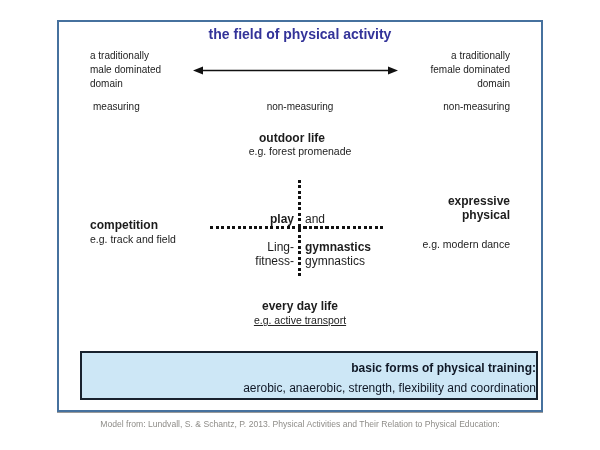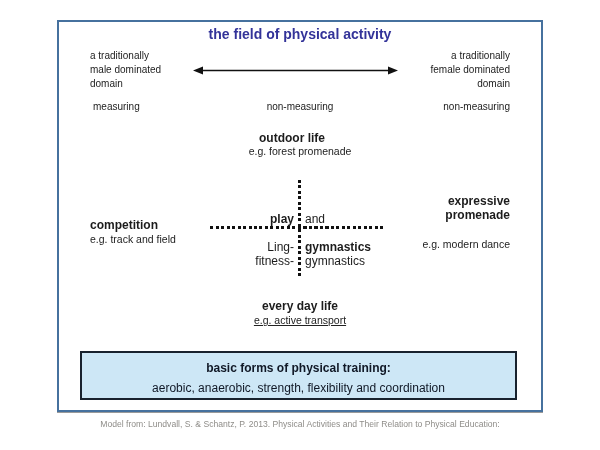--- a/index.html
+++ b/index.html
@@ -67,22 +67,23 @@
   .expressive-example { right: 90px; top: 238px; text-align: right; }
 
   .everyday-label { left: 57px; top: 299px; width: 486px; text-align: center; }
   .everyday-example { left: 57px; top: 314px; width: 486px; text-align: center; text-decoration: underline; }
 
   .training-box {
     left: 80px; top: 351px;
     width: 433px; height: 45px;
     background: #cde7f6;
     border: 2px solid #18222e;
-    text-align: center;
+    text-align: right;
     color: #101826;
+    padding-left: 21px;
   }
   .training-heading { margin-top: 8px; font-size: 12px; font-weight: bold; }
   .training-items { margin-top: 6px; font-size: 12px; }
 
   .citation {
     left: 0; top: 418px; width: 600px;
     text-align: center;
     font-size: 8.6px; line-height: 12px;
     color: #8f8d89;
   }
@@ -136,21 +137,21 @@
     <div class="center-row">and</div>
     <div class="center-row gap bold">gymnastics</div>
     <div class="center-row">gymnastics</div>
   </div>
 
   <div class="abs label-bold competition-label">competition</div>
   <div class="abs example-text competition-example">e.g. track and field</div>
 
   <div class="abs label-bold expressive-label">
     <div>expressive</div>
-    <div>promenade</div>
+    <div>physical</div>
   </div>
   <div class="abs example-text expressive-example">e.g. modern dance</div>
 
   <div class="abs label-bold everyday-label">every day life</div>
   <div class="abs example-text everyday-example">e.g. active transport</div>
 
   <div class="abs training-box">
     <div class="training-heading">basic forms of physical training:</div>
     <div class="training-items">aerobic, anaerobic, strength, flexibility and coordination</div>
   </div>

